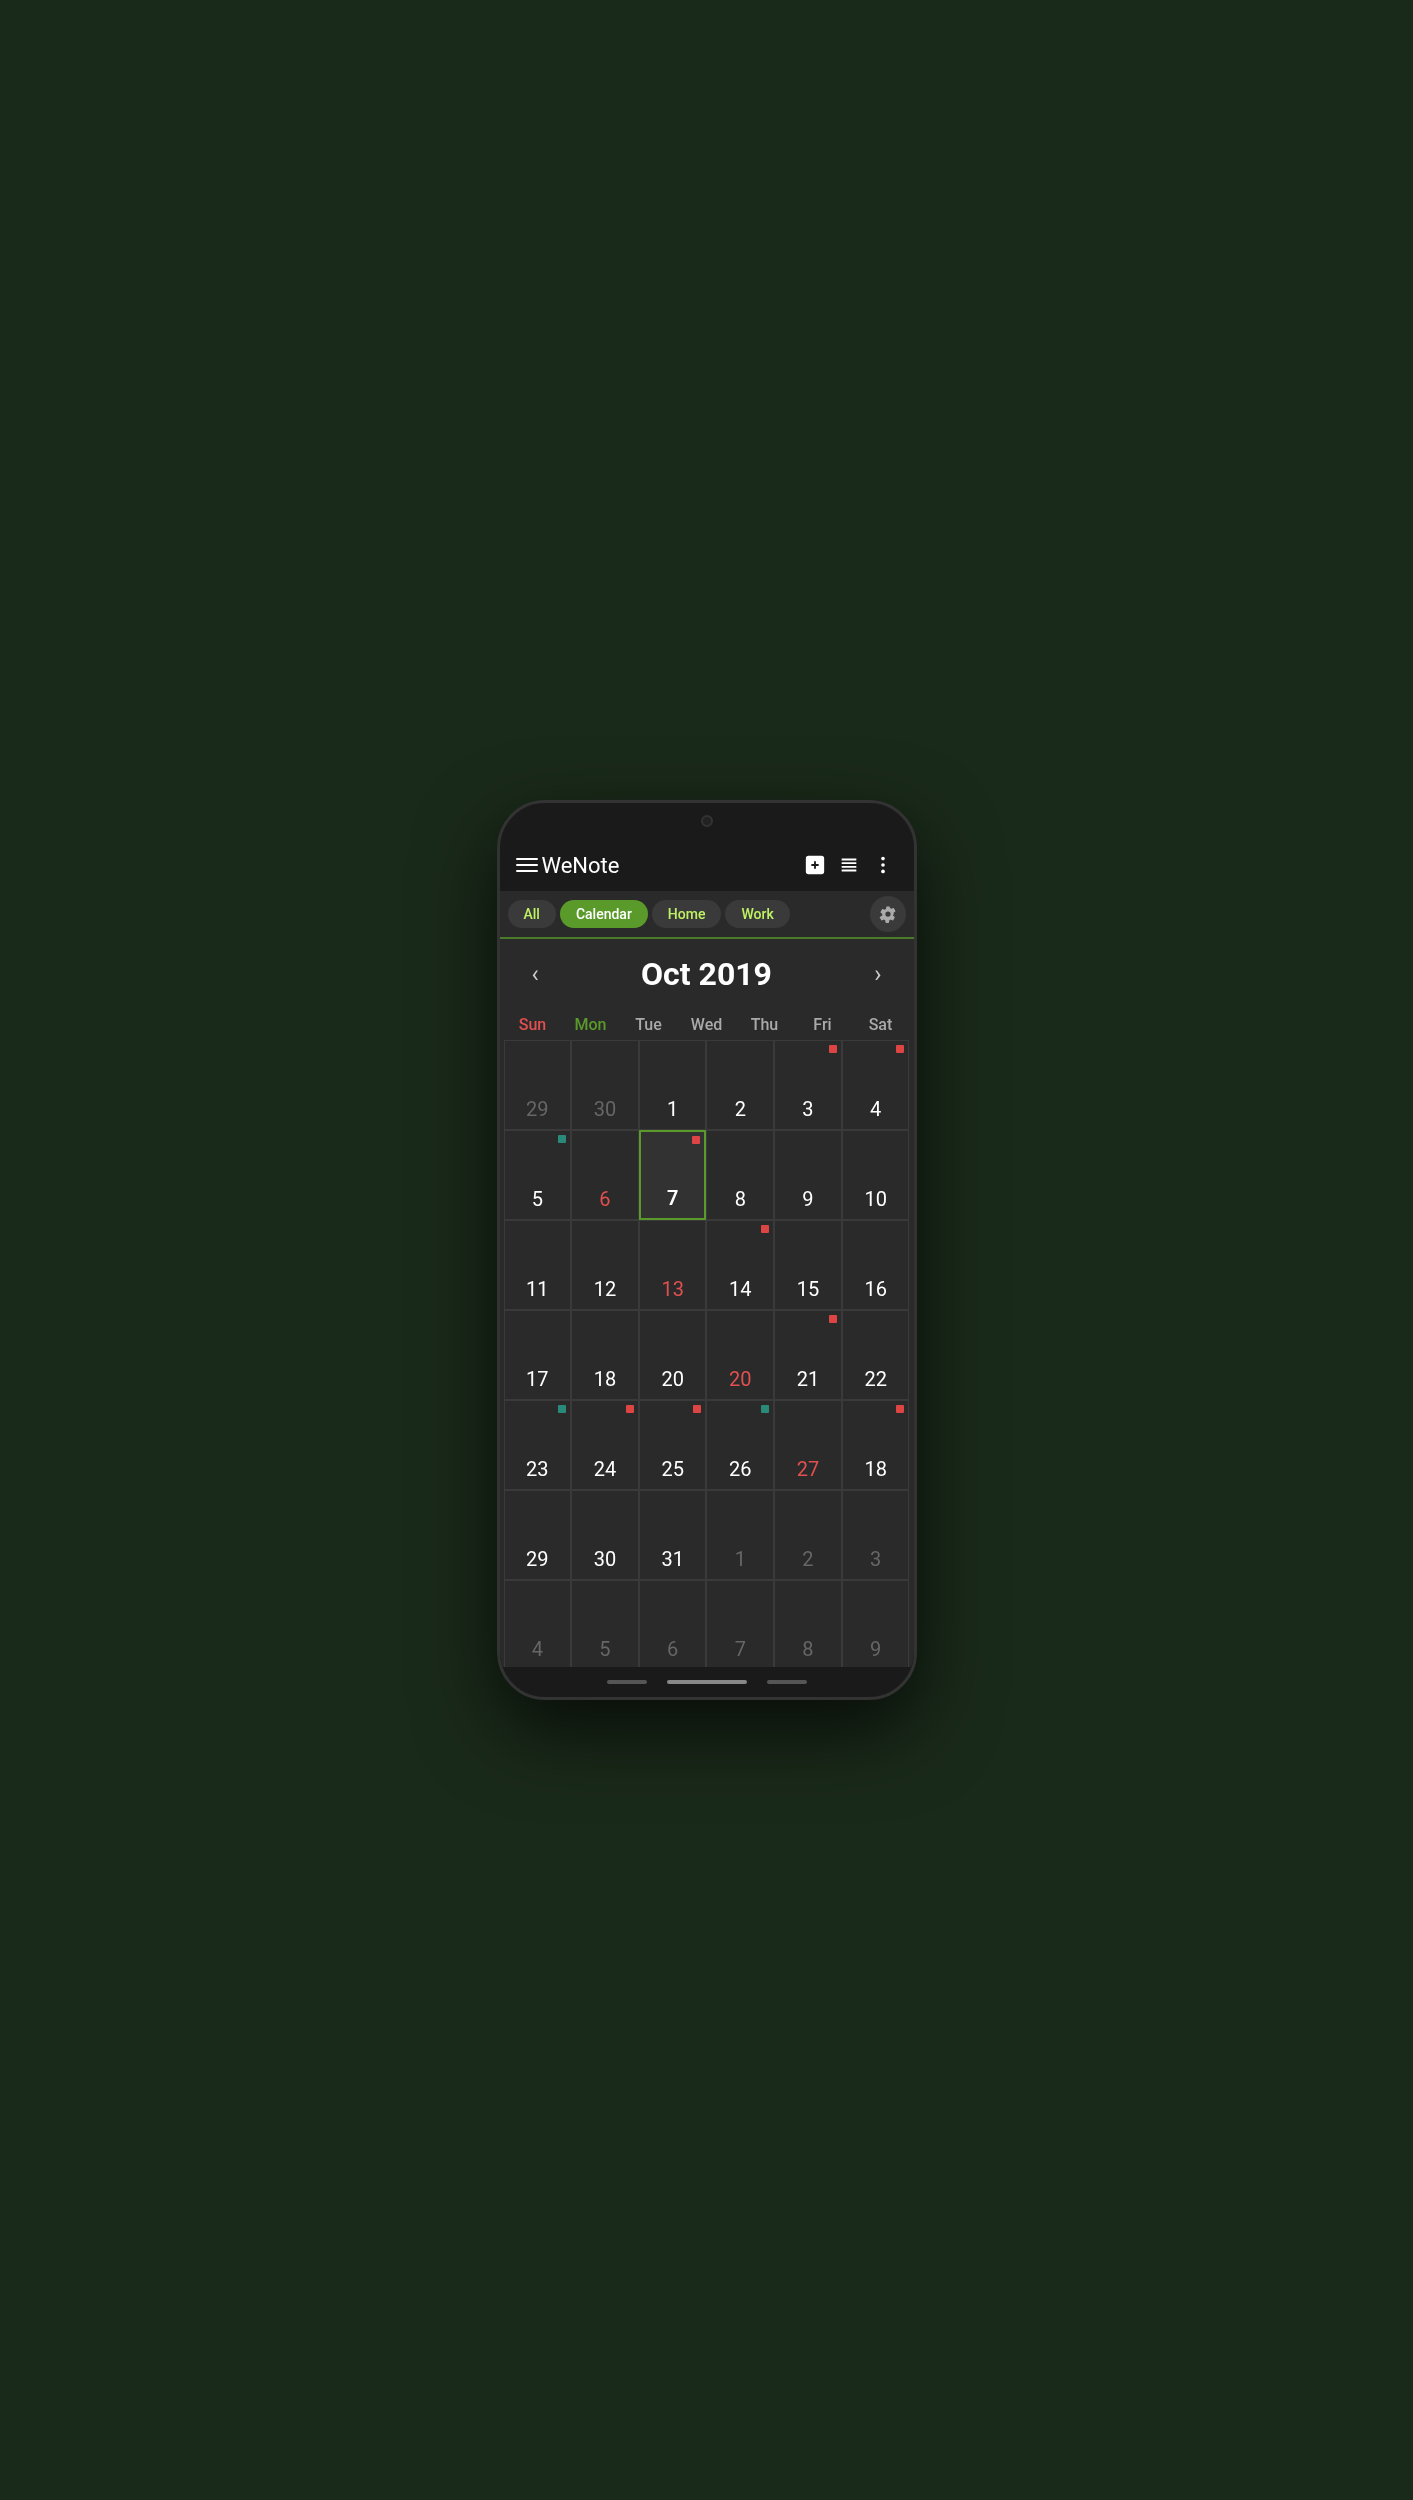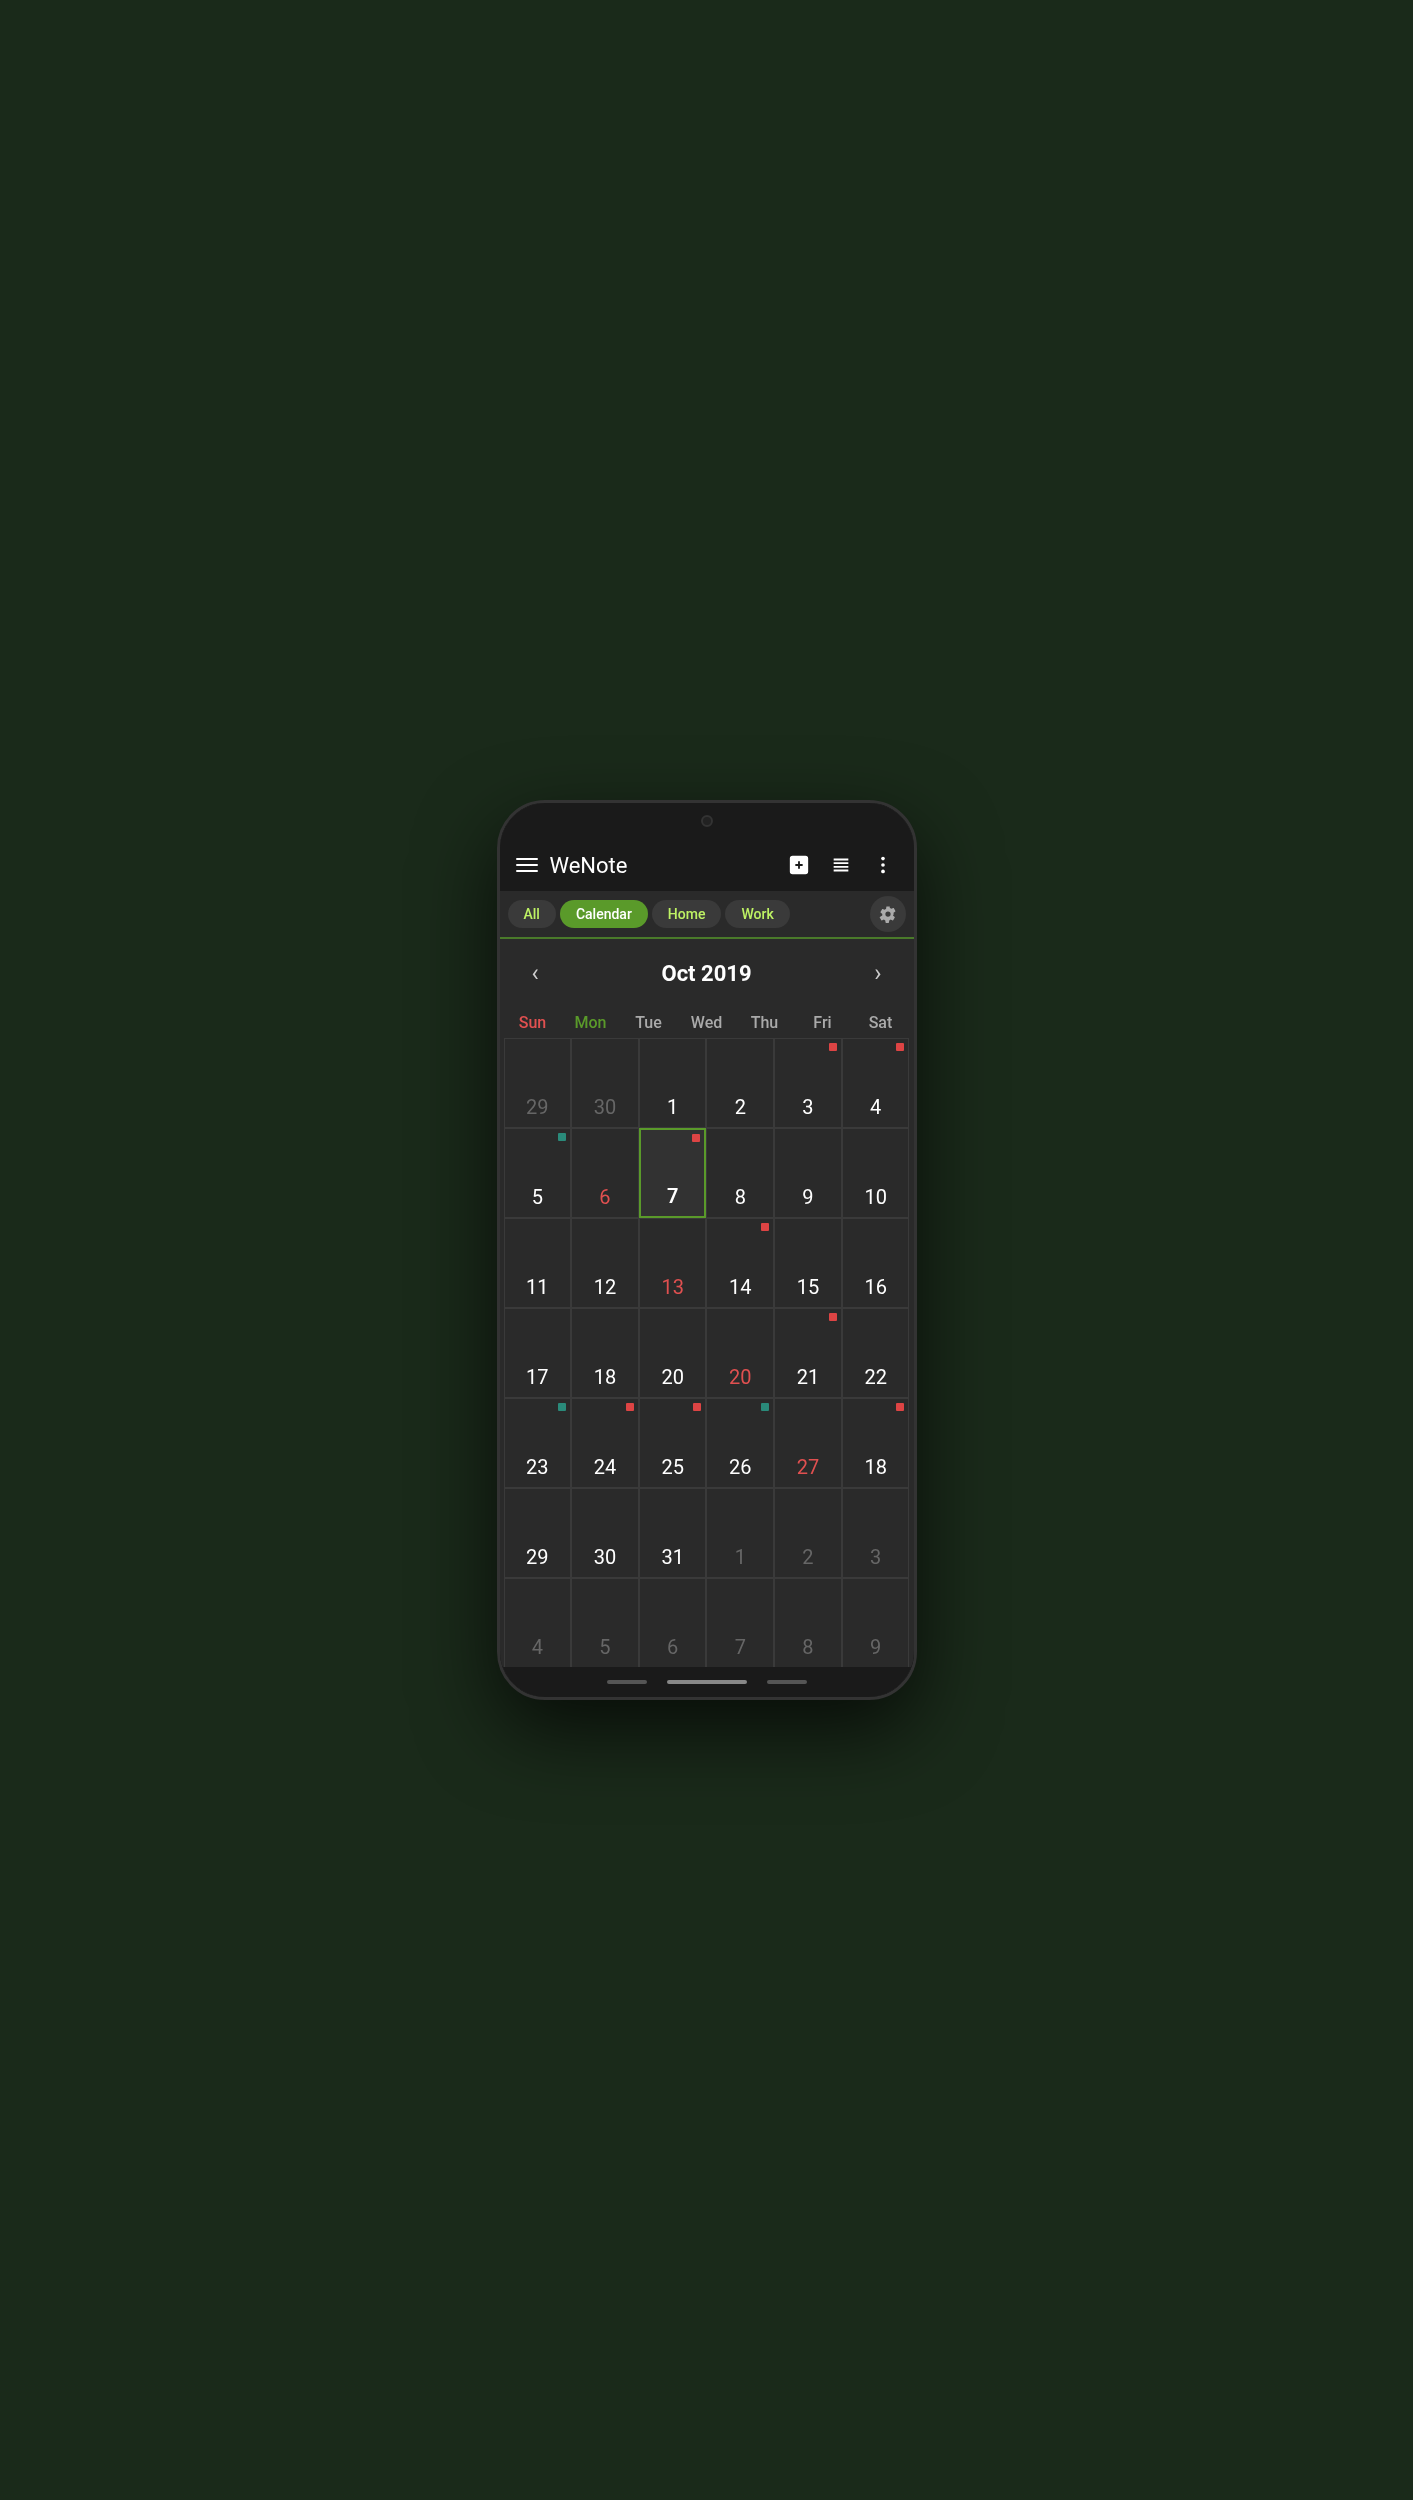--- a/index.html
+++ b/index.html
@@ -46,21 +46,21 @@
       border-radius: 50%;
       border: 2px solid #333;
     }
     
     .app-bar {
       background: #1a1a1a;
       height: 52px;
       display: flex;
       align-items: center;
       padding: 0 16px;
-      gap: 12px;
+      gap: 4px;
       flex-shrink: 0;
     }
     .app-bar-title {
       color: #fff;
       font-size: 22px;
       font-weight: 400;
       flex: 1;
     }
     .icon-btn {
       color: #fff;
@@ -129,21 +129,21 @@
     }
     .calendar-header {
       display: flex;
       align-items: center;
       justify-content: space-between;
       padding: 16px 20px;
       flex-shrink: 0;
     }
     .calendar-month-title {
       color: #fff;
-      font-size: 22px;
+      font-size: 32px;
       font-weight: 700;
     }
     .nav-arrow {
       color: #ccc;
       font-size: 24px;
       cursor: pointer;
       padding: 4px 12px;
     }
     
     .day-headers {

